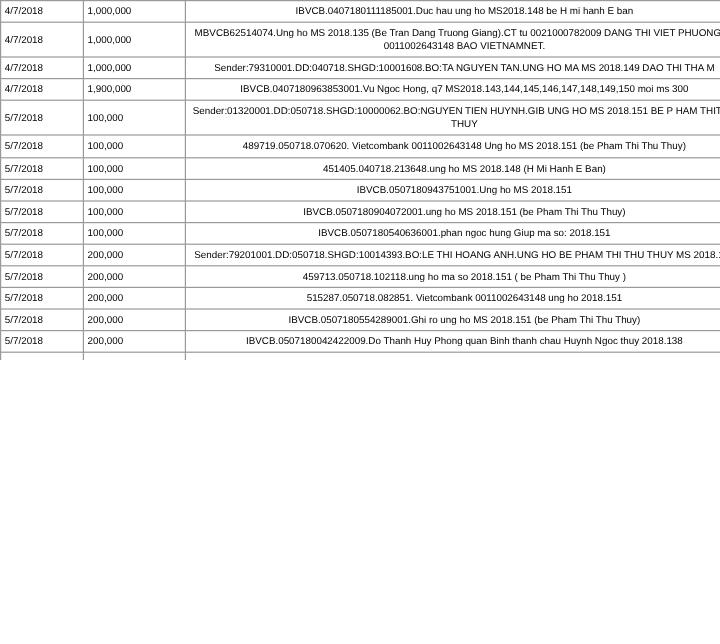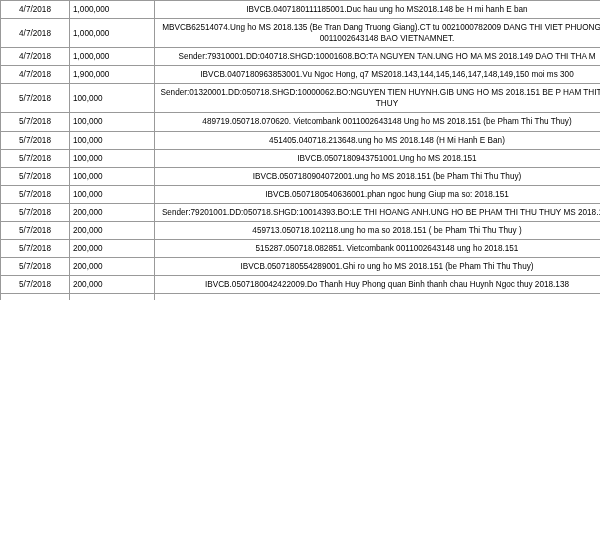--- a/index.html
+++ b/index.html
@@ -27,21 +27,20 @@
   table.ledger td {
     border: 1px solid #999999;
     font-size: 8.2px;
     line-height: 1.35;
     padding: 3px 3px;
     vertical-align: middle;
     color: #000000;
   }
   td.col-date {
     width: 62px;
-    text-align: center;
     white-space: nowrap;
   }
   td.col-amount {
     width: 78px;
     padding-right: 10px;
     white-space: nowrap;
   }
   td.col-desc {
     width: 458px;
     text-align: center;

